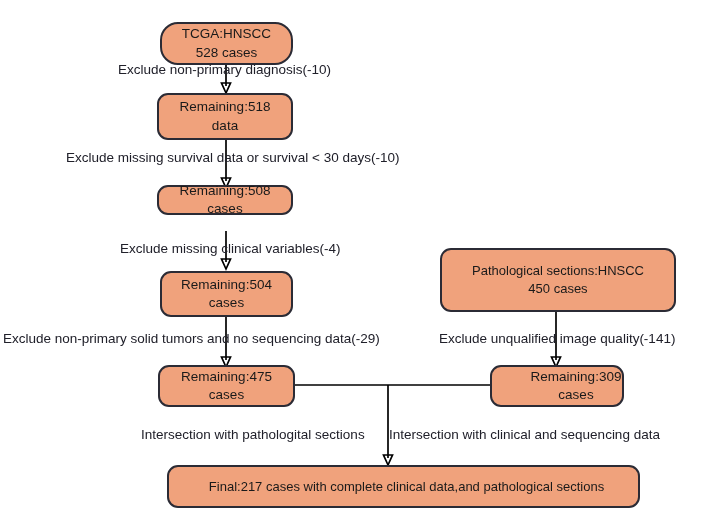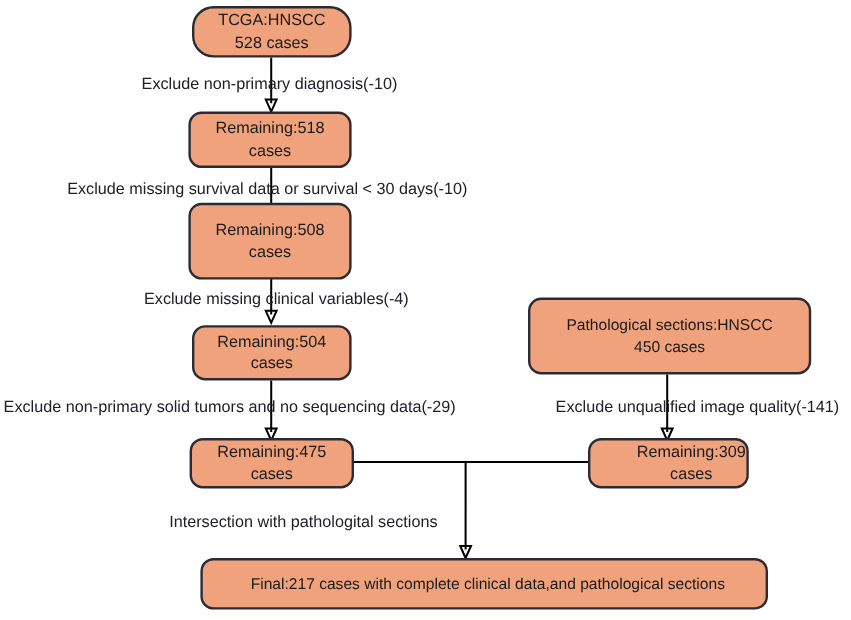--- a/index.html
+++ b/index.html
@@ -76,49 +76,50 @@
 
     <line x1="556" y1="312" x2="556" y2="360"></line>
     <path d="M 556 367 L 551.5 357 L 560.5 357 Z" fill="#000" stroke="none"></path>
 
     <line x1="295" y1="385" x2="490" y2="385"></line>
 
     <line x1="388" y1="385" x2="388" y2="458"></line>
     <path d="M 388 465 L 383.5 455 L 392.5 455 Z" fill="#000" stroke="none"></path>
   </svg>
 
-  <div class="node" style="left:160px; top:5px; width:133px; height:43px;border-radius:18px;">TCGA:HNSCC
+  <div class="node" style="left:160px; top:22px; width:133px; height:43px;border-radius:18px;">TCGA:HNSCC
 528 cases</div>
 
   <div class="edge-label" style="left:118px; top:62px;">Exclude non-primary diagnosis(-10)</div>
 
   <div class="node" style="left:157px; top:93px; width:136px; height:47px;">Remaining:518
-cases</div>
+data</div>
 
-  <div class="edge-label" style="left:56px; top:150px;">Exclude missing survival data or survival  &lt; 30 days(-10)</div>
+  <div class="edge-label" style="left:66px; top:150px;">Exclude missing survival data or survival  &lt; 30 days(-10)</div>
 
-  <div class="node" style="left:157px; top:169px; width:136px; height:64px;">Remaining:508
+  <div class="node" style="left:157px; top:185px; width:136px; height:30px;">Remaining:508
 cases</div>
 
   <div class="edge-label" style="left:120px; top:241px;">Exclude missing clinical variables(-4)</div>
 
   <div class="node" style="left:160px; top:271px; width:133px; height:46px;">Remaining:504
 cases</div>
 
   <div class="node wide" style="left:440px; top:248px; width:236px; height:64px;">Pathological sections:HNSCC
 450 cases</div>
 
   <div class="edge-label" style="left:3px; top:331px;">Exclude non-primary solid tumors and no sequencing data(-29)</div>
 
-  <div class="edge-label" style="left:463px; top:331px;">Exclude unqualified image quality(-141)</div>
+  <div class="edge-label" style="left:439px; top:331px;">Exclude unqualified image quality(-141)</div>
 
   <div class="node" style="left:158px; top:365px; width:137px; height:42px;">Remaining:475
 cases</div>
 
   <div class="node" style="left:490px; top:365px; width:134px; height:42px;padding-left:44px;">Remaining:309
 cases</div>
 
   <div class="edge-label" style="left:141px; top:427px;">Intersection with  pathologital sections</div>
 
+  <div class="edge-label" style="left:389px; top:427px;">Intersection with clinical and sequencing data</div>
 
   <div class="node wide" style="left:167px; top:465px; width:473px; height:43px;padding-left:12px;">Final:217 cases with complete clinical data,and pathological sections</div>
 
 </div>
 
 </body></html>

